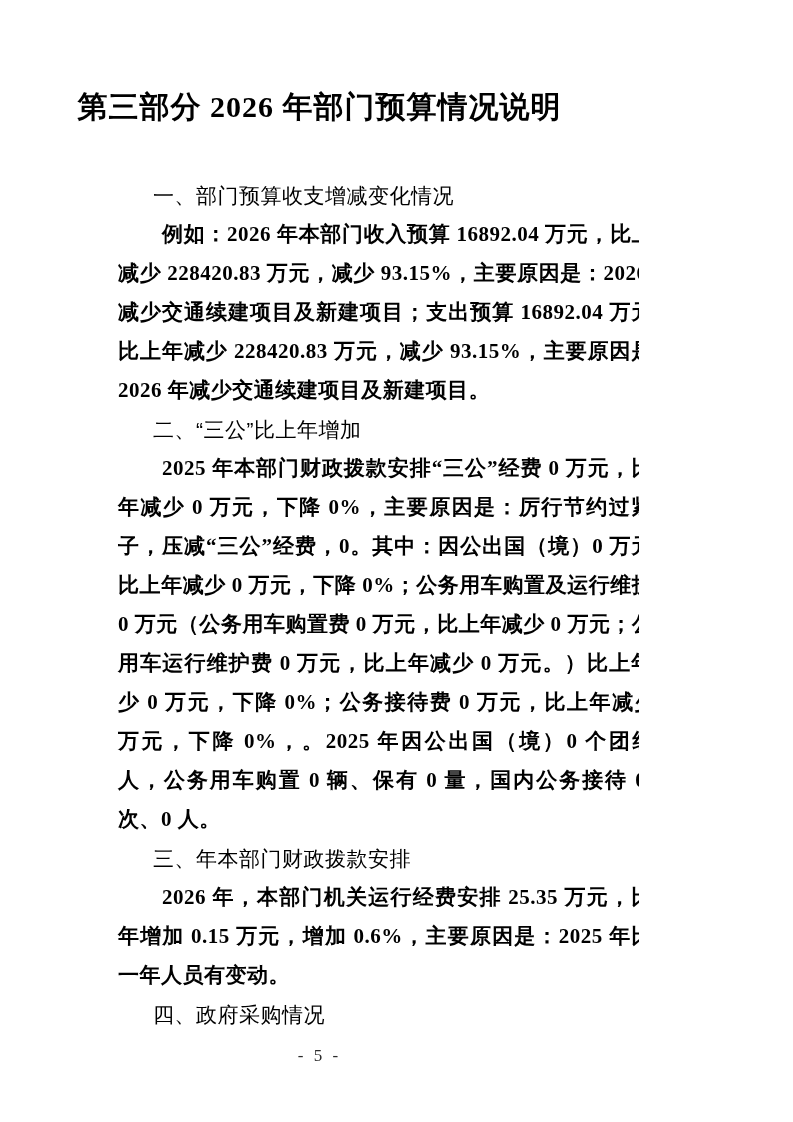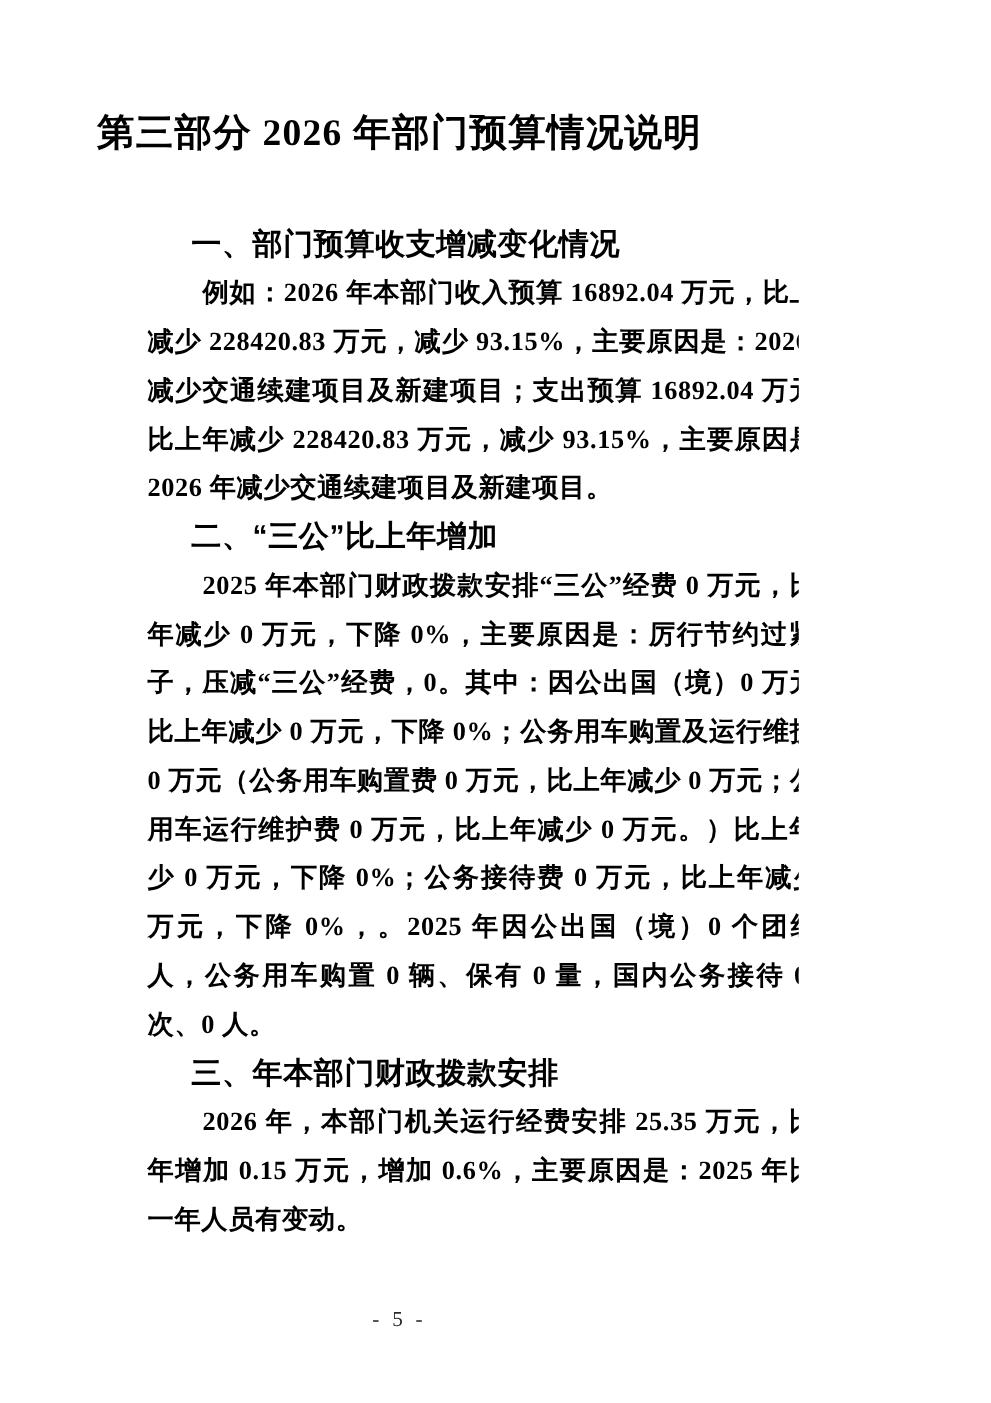--- a/index.html
+++ b/index.html
@@ -35,22 +35,22 @@
     left: 118px;
     width: 557px;
     font-family: "Liberation Serif", "DejaVu Serif", serif;
     font-size: 21px;
     line-height: 39px;
   }
   .section-heading {
     margin: 0;
     padding: 0;
     font-family: "Liberation Sans", "DejaVu Sans", sans-serif;
-    font-weight: bold;
-    font-size: 24px;
+    font-weight: normal;
+    font-size: 21px;
     line-height: 39px;
     text-indent: 35px;
     letter-spacing: 0.5px;
   }
   .body-para {
     margin: 0;
     padding: 0;
     text-indent: 44px;
     text-align: justify;
     letter-spacing: 0.5px;
@@ -74,16 +74,17 @@
 <div class="page">
   <h1 class="doc-title">第三部分 2026 年部门预算情况说明</h1>
 
   <div class="content">
       <h2 class="section-heading">一、部门预算收支增减变化情况</h2>
       <p class="body-para">例如：2026 年本部门收入预算 16892.04 万元，比上年减少 228420.83 万元，减少 93.15%，主要原因是：2026 年减少交通续建项目及新建项目；支出预算 16892.04 万元，比上年减少 228420.83 万元，减少 93.15%，主要原因是：2026 年减少交通续建项目及新建项目。</p>
       <h2 class="section-heading">二、“三公”比上年增加</h2>
       <p class="body-para">2025 年本部门财政拨款安排“三公”经费 0 万元，比上年减少 0 万元，下降 0%，主要原因是：厉行节约过紧日子，压减“三公”经费，0。其中：因公出国（境）0 万元，比上年减少 0 万元，下降 0%；公务用车购置及运行维护费 0 万元（公务用车购置费 0 万元，比上年减少 0 万元；公务用车运行维护费 0 万元，比上年减少 0 万元。）比上年减少 0 万元，下降 0%；公务接待费 0 万元，比上年减少 0 万元，下降 0%，。2025 年因公出国（境）0 个团组 0 人，公务用车购置 0 辆、保有 0 量，国内公务接待 0 批次、0 人。</p>
       <h2 class="section-heading">三、年本部门财政拨款安排</h2>
       <p class="body-para">2026 年，本部门机关运行经费安排 25.35 万元，比上年增加 0.15 万元，增加 0.6%，主要原因是：2025 年比上一年人员有变动。</p>
+      <h2 class="section-heading">四、政府采购情况</h2>
     </div>
 
   <div class="page-number">- 5 -</div>
 </div>
 
 </body></html>

